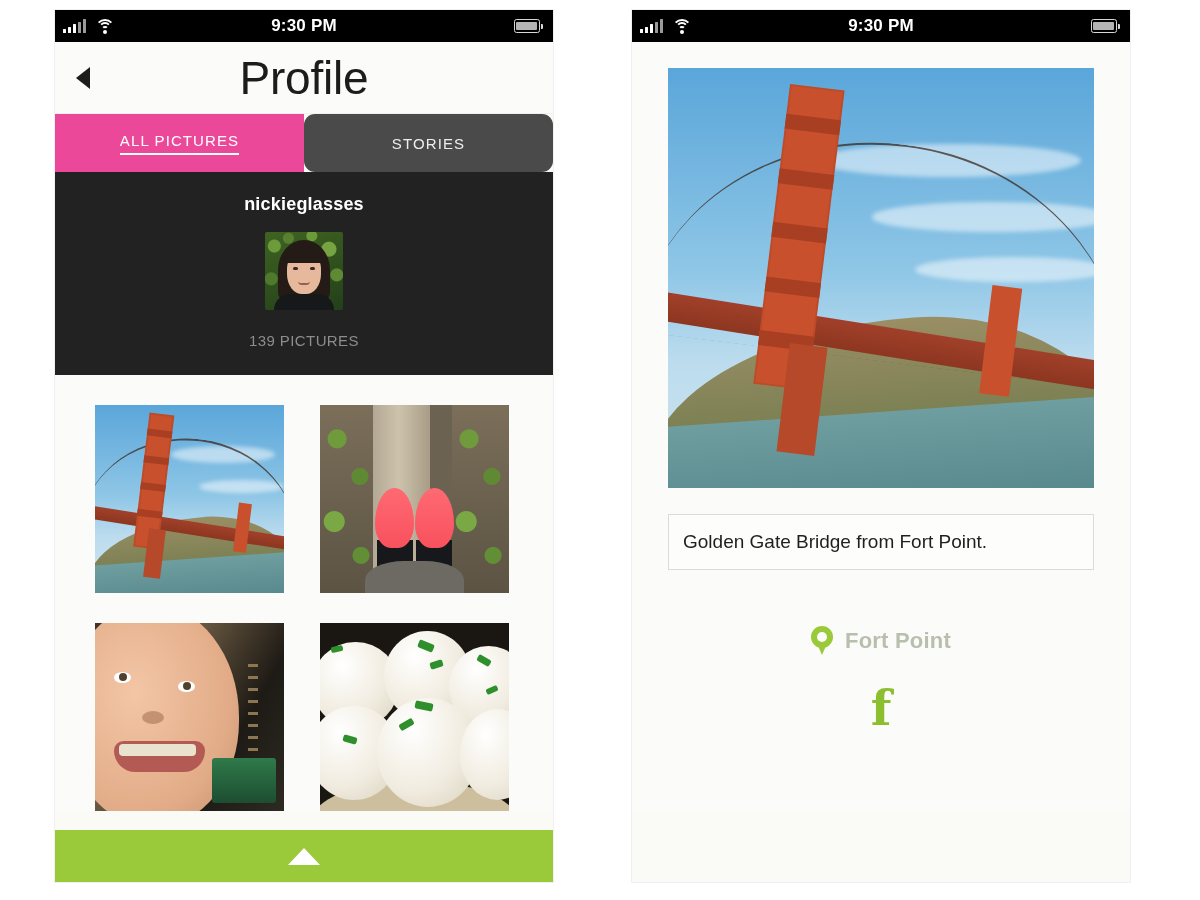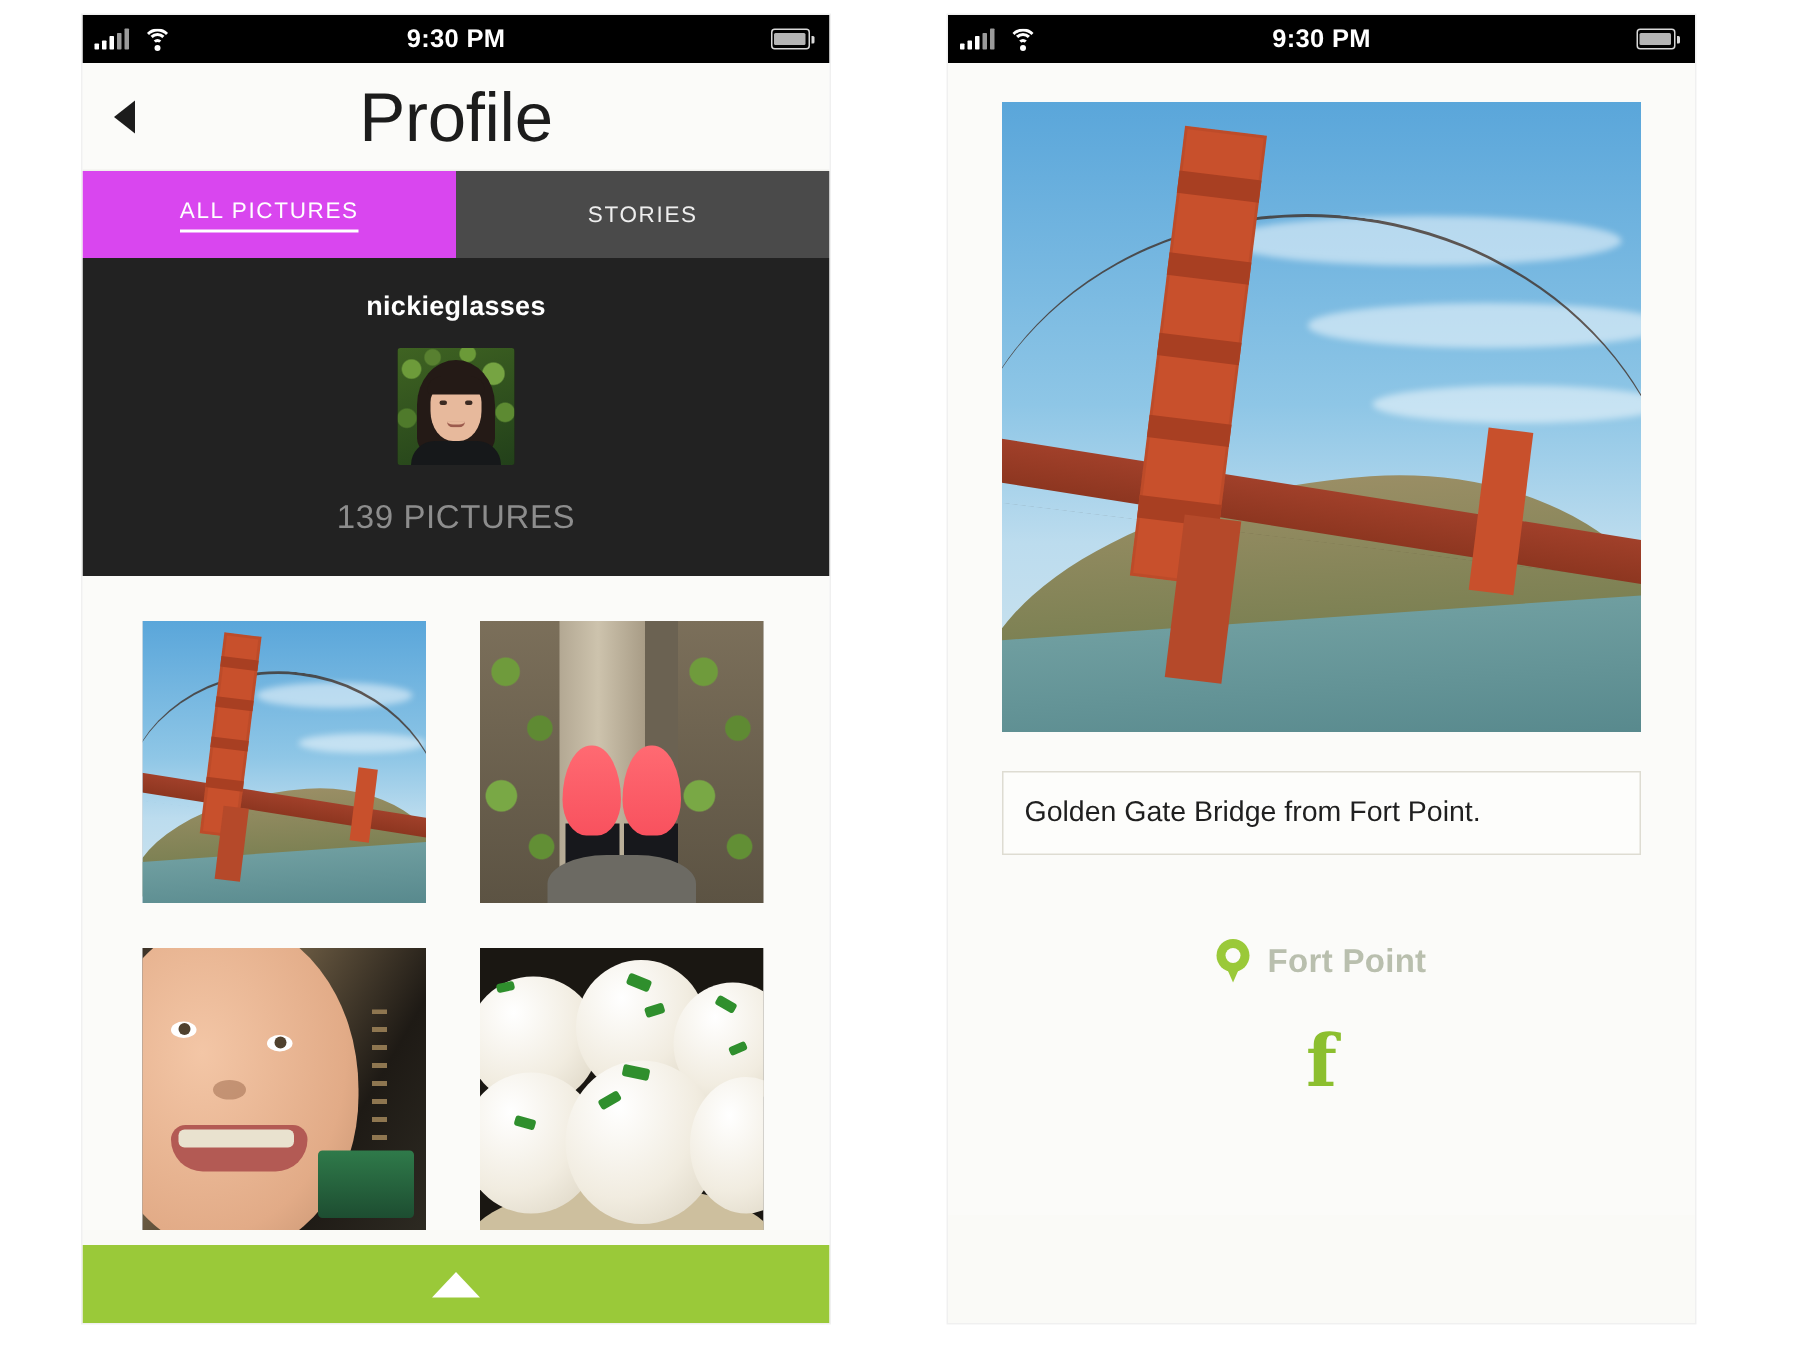--- a/index.html
+++ b/index.html
@@ -108,22 +108,22 @@
     border-left: 17px solid #9ac939;
   }
 
   
   .tabs { display: flex; height: 58px; }
   .tab {
     flex: 1; display: flex; align-items: center; justify-content: center;
     font-size: 15px; letter-spacing: 1.1px; cursor: pointer;
     color: #ffffff; position: relative;
   }
-  .tab.inactive { background: #4a4a4a; color: #eeeeee; }
-  .tab.active   { background: #d946ef; text-align: right; }
+  .tab.inactive { background: #4a4a4a; color: #eeeeee; border-radius: 11px; }
+  .tab.active   { background: #ec4899; text-align: right; }
   .tab.active .tab-label { border-bottom: 2px solid #fff; padding-bottom: 4px; }
 
   
   .profile {
     background: #222222; text-align: center;
     padding: 22px 0 26px 0;
   }
   .profile-name {
     color: #fff; font-size: 18px; font-weight: bold; letter-spacing: .2px;
   }
@@ -166,21 +166,21 @@
   .avatar .eye.r { left: 45px; }
   .avatar .mouth {
     position: absolute; left: 50%; top: 49px; transform: translateX(-50%);
     width: 12px; height: 4px; border-bottom: 2px solid #9c5b4d; border-radius: 0 0 8px 8px;
   }
   .avatar .shoulders {
     position: absolute; left: 50%; bottom: 0; transform: translateX(-50%);
     width: 60px; height: 16px; background: #16181a; border-radius: 24px 24px 0 0;
   }
   .profile-count {
-    margin-top: 22px; color: #8d8d8d; font-size: 22px; letter-spacing: .4px;
+    margin-top: 22px; color: #8d8d8d; font-size: 15px; letter-spacing: .4px;
   }
 
   
   .grid-area { background: #fbfbf9; padding: 30px 0 0 0; }
   .grid-row { display: flex; gap: 36px; padding: 0 40px; margin-bottom: 30px; }
   .thumb {
     width: 189px; height: 188px; overflow: hidden; position: relative;
     background: #ccc;
   }
 

